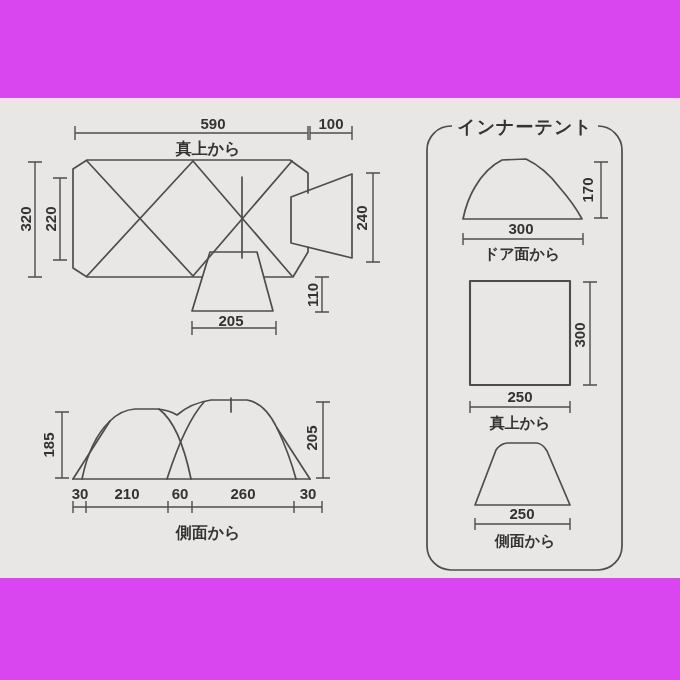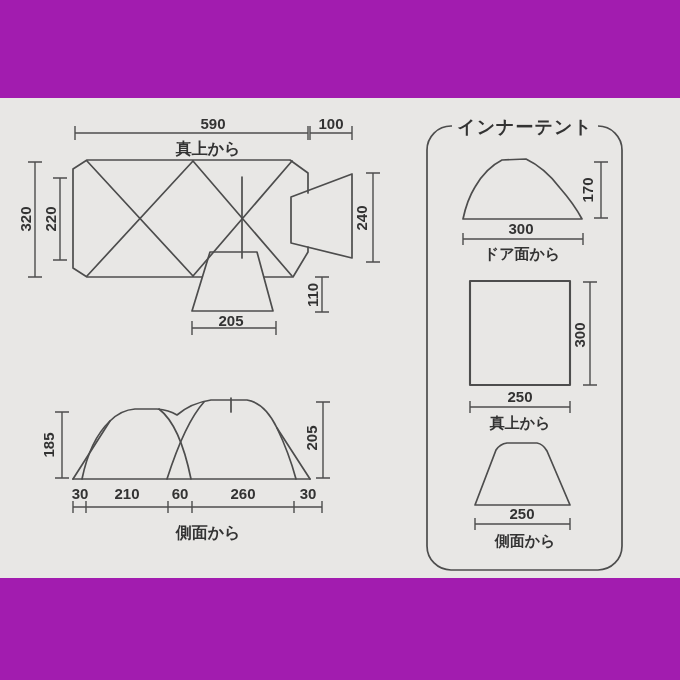--- a/index.html
+++ b/index.html
@@ -1,17 +1,17 @@
 <!DOCTYPE html>
 <html><head>
 <meta charset="utf-8">
 <style>
   html,body{margin:0;padding:0;background:#ffffff;}
   body{width:680px;height:680px;overflow:hidden;}
-  .canvas{position:relative;width:680px;height:680px;background:#a21caf;}
+  .canvas{position:relative;width:680px;height:680px;background:#d946ef;}
   .gray-band{position:absolute;left:0;top:98px;width:680px;height:480px;background:#e8e7e5;}
   svg{position:absolute;left:0;top:0;}
   .ol{fill:none;stroke:#4d4d4d;stroke-width:1.7;stroke-linejoin:round;stroke-linecap:round;}
   .thick{stroke-width:2.1;}
   .dim{fill:none;stroke:#4d4d4d;stroke-width:1.4;stroke-linecap:butt;}
   text{font-family:"Liberation Sans","DejaVu Sans",sans-serif;font-weight:bold;fill:#333333;}
   .num{font-size:15px;}
   .jp{font-size:16px;}
   .jps{font-size:15px;}
   .title{font-size:18px;letter-spacing:1px;}

